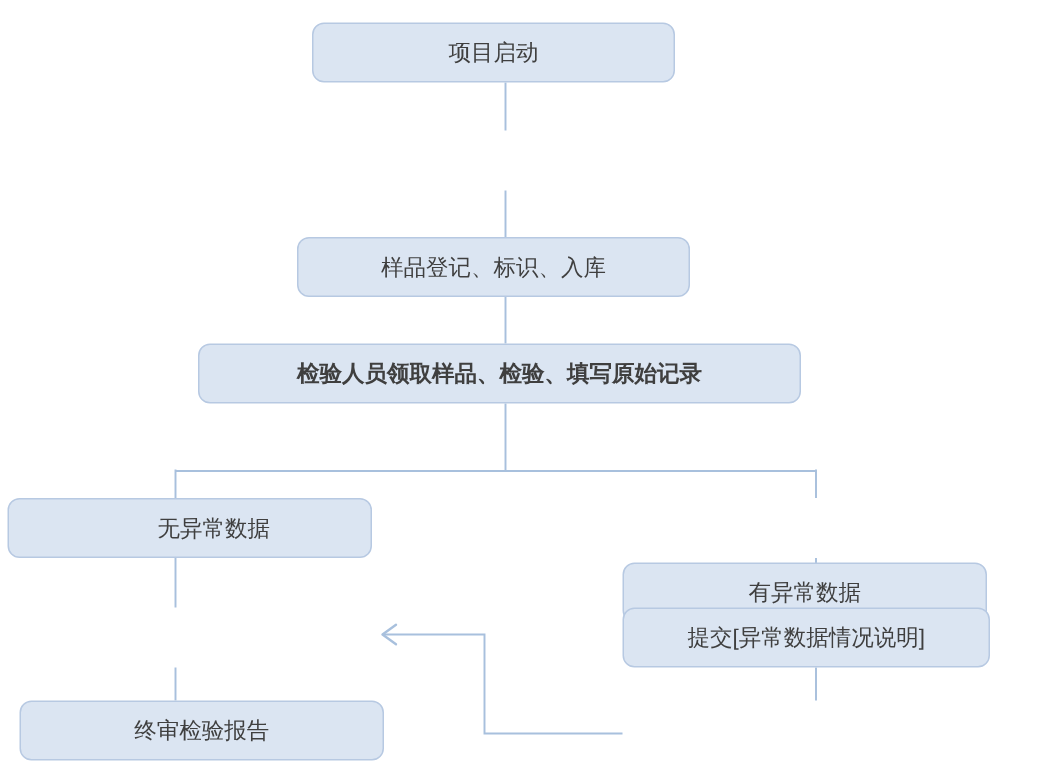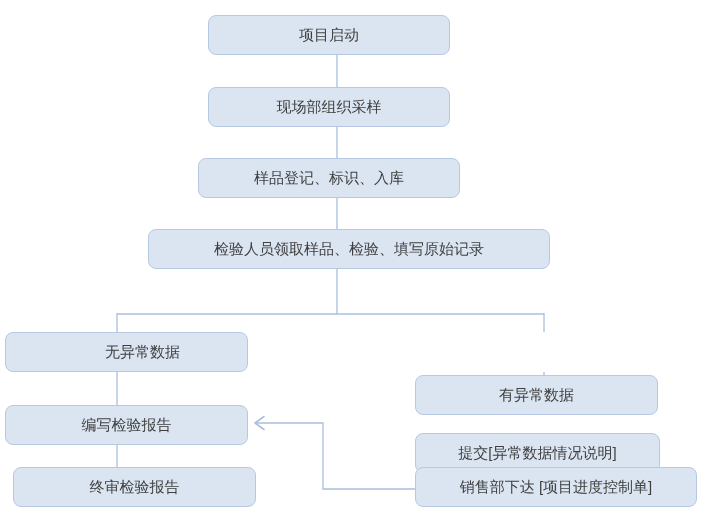--- a/index.html
+++ b/index.html
@@ -69,31 +69,28 @@
 
     <line x1="544" y1="372" x2="544" y2="405"></line>
     <line x1="544" y1="445" x2="544" y2="467"></line>
 
     <polyline points="415,489 323,489 323,423 256,423"></polyline>
     <polyline class="arrowhead" points="264,416.5 255,423 264,429.5"></polyline>
   </svg>
 
   <div class="node" style="left:208px; top:15px;  width:242px; height:40px;">项目启动</div>
 
-  <div class="node" style="left:208px; top:87px;  width:242px; height:40px;">现场部组织采样</div>
 
   <div class="node" style="left:198px; top:158px; width:262px; height:40px;text-align:center;">样品登记、标识、入库</div>
 
-  <div class="node" style="left:148px; top:229px; width:402px; height:40px;">检验人员领取样品、检验、填写原始记录</div>
+  <div class="node" style="left:132px; top:229px; width:402px; height:40px;font-weight:bold;">检验人员领取样品、检验、填写原始记录</div>
 
   <div class="node" style="left:5px;   top:332px; width:243px; height:40px;padding-left:32px;">无异常数据</div>
 
   <div class="node" style="left:415px; top:332px; width:243px; height:40px;margin-top:43px;">有异常数据</div>
 
-  <div class="node" style="left:5px;   top:405px; width:243px; height:40px;">编写检验报告</div>
 
-  <div class="node" style="left:415px; top:405px; width:245px; height:40px;margin-top:28px;">提交[异常数据情况说明]</div>
+  <div class="node" style="left:415px; top:405px; width:245px; height:40px;">提交[异常数据情况说明]</div>
 
   <div class="node" style="left:13px;   top:467px; width:243px; height:40px;">终审检验报告</div>
 
-  <div class="node" style="left:415px; top:467px; width:282px; height:40px;">销售部下达 [项目进度控制单]</div>
 
 </div>
 
 </body></html>

